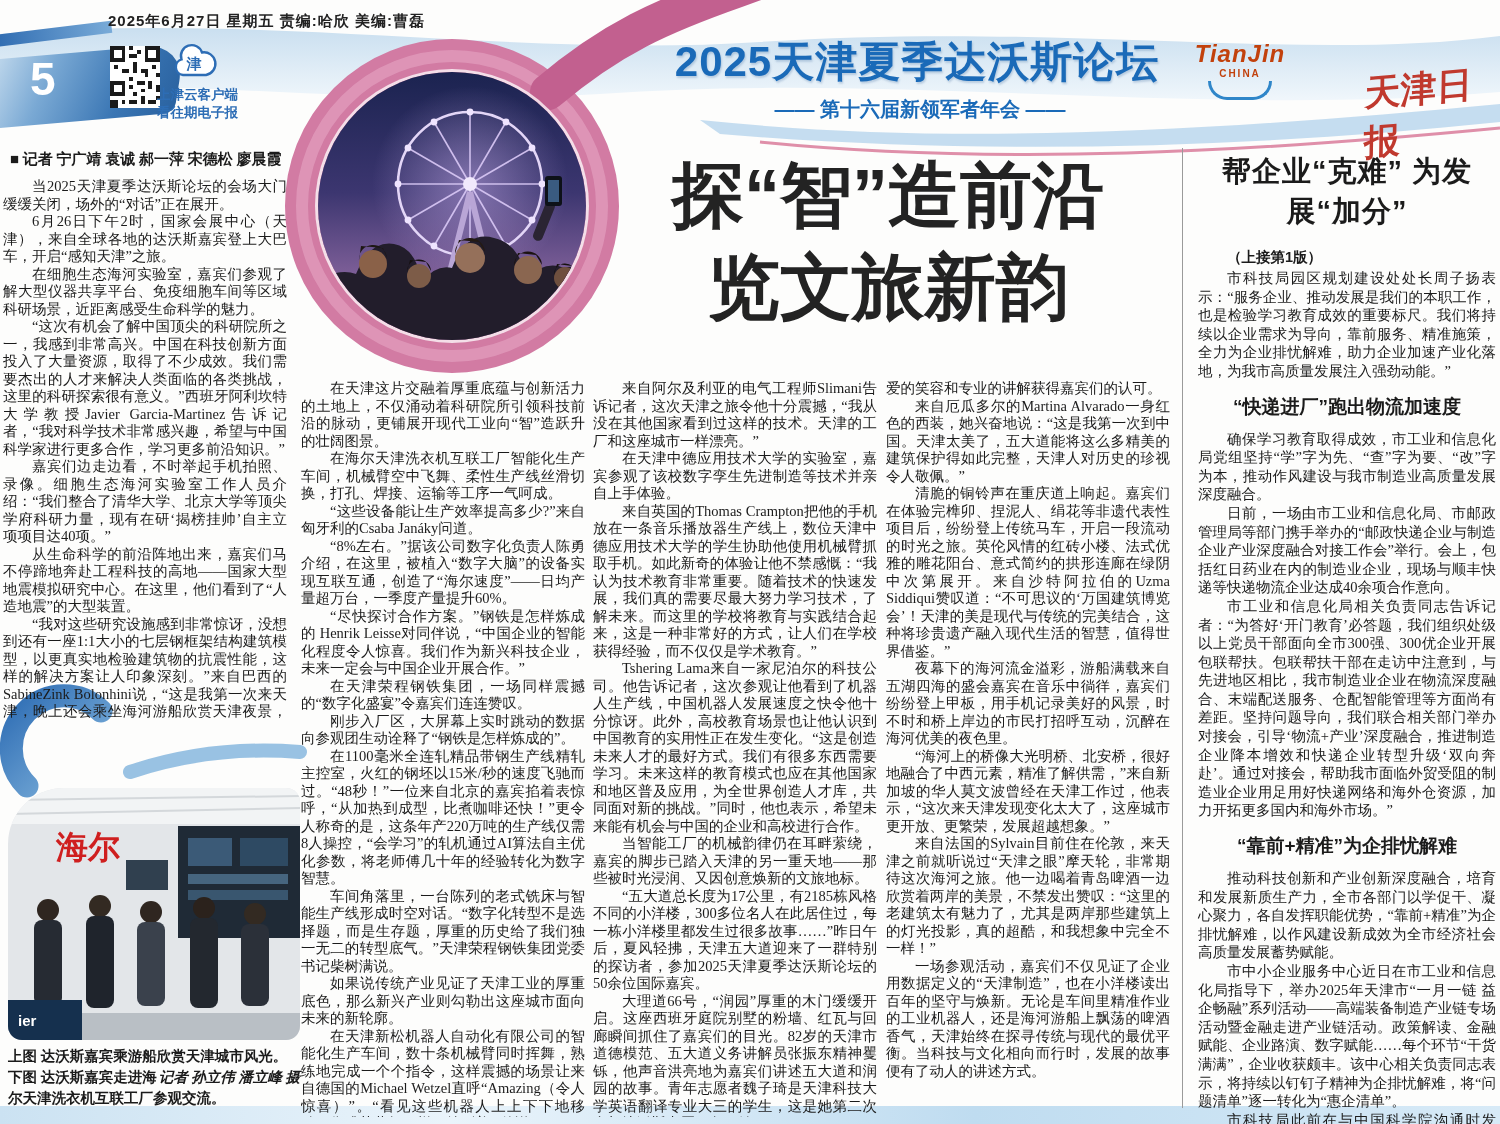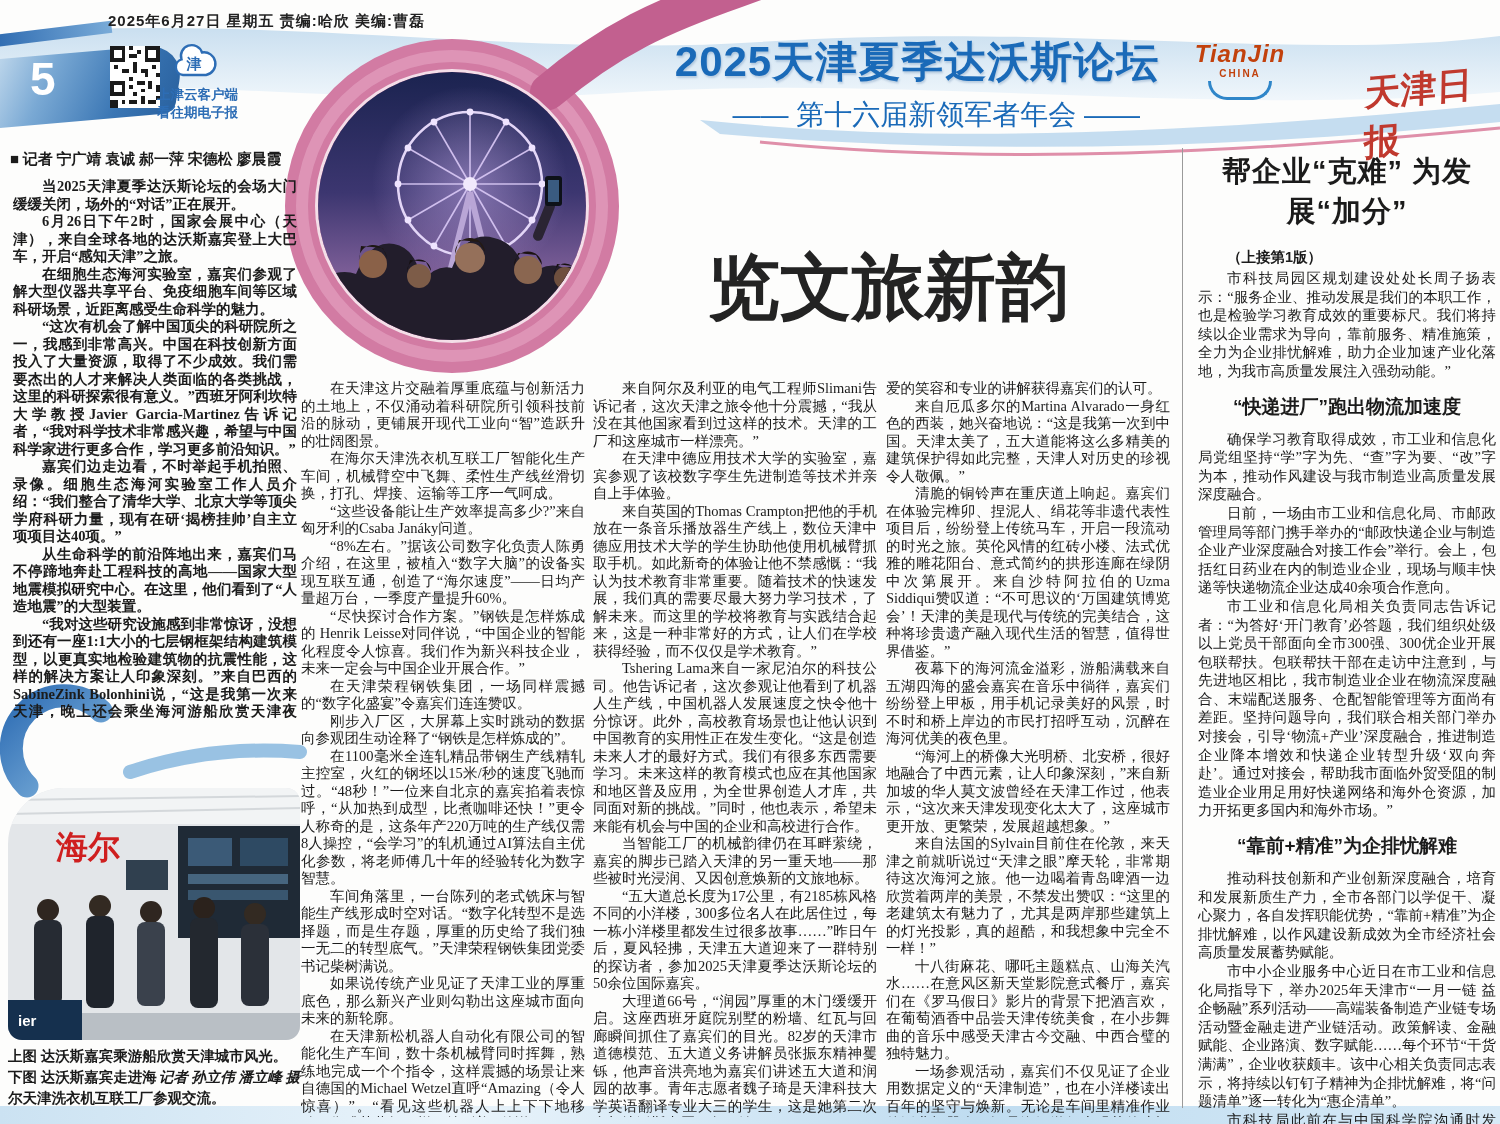--- a/index.html
+++ b/index.html
@@ -18,22 +18,22 @@
                background:linear-gradient(105deg,#d3e5f3 0%,#7aa9d4 35%,#3a76b4 72%,#2a62a0 100%);
                transform:skewX(-14deg) rotate(-5deg);border-radius:6px 38px 10px 30px;z-index:1;}
   .page-num{position:absolute;left:30px;top:52px;font-size:46px;font-weight:bold;color:#fff;z-index:4;}
   .qr{position:absolute;left:110px;top:46px;width:50px;height:62px;z-index:4;}
   .cloud{position:absolute;left:172px;top:42px;width:46px;height:40px;z-index:4;}
   .cloud-cap{position:absolute;left:157px;top:86px;width:96px;font-size:13.5px;font-weight:bold;
              color:#2d6db5;line-height:18px;z-index:4;}
   .banner-title{position:absolute;left:652px;top:34px;width:530px;text-align:center;font-size:42px;
                 font-weight:bold;color:#1a6ab8;letter-spacing:1px;z-index:4;
                 text-shadow:1px 2px 2px rgba(30,80,140,.22);}
-  .banner-sub{position:absolute;left:700px;top:96px;width:440px;text-align:right;font-size:28px;
-              font-weight:normal;color:#1a6ab8;z-index:4;}
+  .banner-sub{position:absolute;left:700px;top:96px;width:440px;text-align:center;font-size:20px;
+              font-weight:bold;color:#1a6ab8;z-index:4;}
   .tj-logo{position:absolute;left:1188px;top:40px;width:104px;text-align:center;z-index:4;color:#c2410c;}
   .tj-logo .t1{font-size:24px;font-weight:bold;font-style:italic;display:block;letter-spacing:1px;}
   .tj-logo .t2{font-size:10px;font-weight:bold;letter-spacing:2px;display:block;margin-top:0;}
   .tj-arc{width:58px;height:16px;border:3px solid #2f86c9;border-top:none;
           border-radius:0 0 30px 30px;margin:2px auto 0;}
   .masthead{position:absolute;left:1364px;top:64px;font-size:36px;font-weight:bold;color:#c0392e;
             transform:rotate(-5deg) skewX(-6deg);z-index:4;}
 
   
   .hl{position:absolute;left:598px;width:580px;text-align:center;font-weight:bold;color:#232323;z-index:4;
@@ -42,21 +42,21 @@
   .hl2{top:240px;font-size:72px;}
   .deck{position:absolute;left:586px;top:334px;width:600px;text-align:center;font-size:26px;
         font-weight:bold;color:#222;z-index:4;font-family:"Liberation Sans","DejaVu Sans",sans-serif;}
 
   
   .byline{position:absolute;left:10px;top:150px;width:288px;font-size:15px;font-weight:bold;z-index:4;}
   .col{position:absolute;width:284px;font-size:14.5px;line-height:17.5px;text-align:justify;
        z-index:4;overflow:hidden;}
   .col p,.side-body p{margin:0;text-indent:2em;}
   .col p.cont,.side-body p.cont{text-indent:0;}
-  #col1{left:13px;top:178px;height:540px;font-weight:bold;}
+  #col1{left:3px;top:178px;height:540px;}
   #col2{left:301px;top:380px;height:737px;}
   #col3{left:593px;top:380px;height:737px;}
   #col4{left:886px;top:380px;height:737px;}
 
   
   .photo-circle{position:absolute;left:318px;top:72px;width:268px;height:268px;border-radius:50%;
                 overflow:hidden;z-index:2;box-shadow:0 0 0 3px rgba(255,255,255,.75);}
   .photo-haier{position:absolute;left:8px;top:788px;width:292px;height:252px;
                border-radius:56px 14px 14px 14px;overflow:hidden;z-index:2;}
   .caption{position:absolute;left:8px;top:1046px;width:292px;font-size:14.5px;line-height:21px;
@@ -232,20 +232,21 @@
         <circle cx="152" cy="186" r="15" fill="#95705a"></circle>
           <path d="M137,182 a15,15 0 0 1 30,-2 l-6,-10 -20,-2 Z" fill="#241a14"></path>
         <circle cx="210" cy="198" r="14" fill="#8a6650"></circle>
           <path d="M196,194 a14,14 0 0 1 28,-1 l-6,-10 -18,-2 Z" fill="#1c1310"></path>
         <circle cx="247" cy="206" r="11" fill="#6e4f3e"></circle>
           <path d="M236,203 a11,11 0 0 1 22,-1 l-4,-8 -15,-2 Z" fill="#15100e"></path>
       </g>
     </svg>
   </div>
 
+  <h1 class="hl hl1" style="margin:0">探“智”造前沿</h1>
   <h1 class="hl hl2" style="margin:0">览文旅新韵</h1>
 
   <div class="byline">■ 记者 宁广靖 袁诚 郝一萍 宋德松 廖晨霞</div>
   <div class="col" id="col1">
       <p class="para">当2025天津夏季达沃斯论坛的会场大门缓缓关闭，场外的“对话”正在展开。</p>
       <p class="para">6月26日下午2时，国家会展中心（天津），来自全球各地的达沃斯嘉宾登上大巴车，开启“感知天津”之旅。</p>
       <p class="para">在细胞生态海河实验室，嘉宾们参观了解大型仪器共享平台、免疫细胞车间等区域科研场景，近距离感受生命科学的魅力。</p>
       <p class="para">“这次有机会了解中国顶尖的科研院所之一，我感到非常高兴。中国在科技创新方面投入了大量资源，取得了不少成效。我们需要杰出的人才来解决人类面临的各类挑战，这里的科研探索很有意义。”西班牙阿利坎特大学教授Javier Garcia-Martinez告诉记者，“我对科学技术非常感兴趣，希望与中国科学家进行更多合作，学习更多前沿知识。”</p>
       <p class="para">嘉宾们边走边看，不时举起手机拍照、录像。细胞生态海河实验室工作人员介绍：“我们整合了清华大学、北京大学等顶尖学府科研力量，现有在研‘揭榜挂帅’自主立项项目达40项。”</p>
       <p class="para">从生命科学的前沿阵地出来，嘉宾们马不停蹄地奔赴工程科技的高地——国家大型地震模拟研究中心。在这里，他们看到了“人造地震”的大型装置。</p>
@@ -271,23 +272,22 @@
       <p class="para">Tshering Lama来自一家尼泊尔的科技公司。他告诉记者，这次参观让他看到了机器人生产线，中国机器人发展速度之快令他十分惊讶。此外，高校教育场景也让他认识到中国教育的实用性正在发生变化。“这是创造未来人才的最好方式。我们有很多东西需要学习。未来这样的教育模式也应在其他国家和地区普及应用，为全世界创造人才库，共同面对新的挑战。”同时，他也表示，希望未来能有机会与中国的企业和高校进行合作。</p>
       <p class="para">当智能工厂的机械韵律仍在耳畔萦绕，嘉宾的脚步已踏入天津的另一重天地——那些被时光浸润、又因创意焕新的文旅地标。</p>
       <p class="para">“五大道总长度为17公里，有2185栋风格不同的小洋楼，300多位名人在此居住过，每一栋小洋楼里都发生过很多故事……”昨日午后，夏风轻拂，天津五大道迎来了一群特别的探访者，参加2025天津夏季达沃斯论坛的50余位国际嘉宾。</p>
       <p class="para">大理道66号，“润园”厚重的木门缓缓开启。这座西班牙庭院别墅的粉墙、红瓦与回廊瞬间抓住了嘉宾们的目光。82岁的天津市道德模范、五大道义务讲解员张振东精神矍铄，他声音洪亮地为嘉宾们讲述五大道和润园的故事。青年志愿者魏子琦是天津科技大学英语翻译专业大三的学生，这是她第二次参加达沃斯志愿服务。她可</p>
     </div>
   <div class="col" id="col4">
       <p class="para cont">爱的笑容和专业的讲解获得嘉宾们的认可。</p>
       <p class="para">来自厄瓜多尔的Martina Alvarado一身红色的西装，她兴奋地说：“这是我第一次到中国。天津太美了，五大道能将这么多精美的建筑保护得如此完整，天津人对历史的珍视令人敬佩。”</p>
       <p class="para">清脆的铜铃声在重庆道上响起。嘉宾们在体验完榫卯、捏泥人、绢花等非遗代表性项目后，纷纷登上传统马车，开启一段流动的时光之旅。英伦风情的红砖小楼、法式优雅的雕花阳台、意式简约的拱形连廊在绿阴中次第展开。来自沙特阿拉伯的Uzma Siddiqui赞叹道：“不可思议的‘万国建筑博览会’！天津的美是现代与传统的完美结合，这种将珍贵遗产融入现代生活的智慧，值得世界借鉴。”</p>
       <p class="para">夜幕下的海河流金溢彩，游船满载来自五湖四海的盛会嘉宾在音乐中徜徉，嘉宾们纷纷登上甲板，用手机记录美好的风景，时不时和桥上岸边的市民打招呼互动，沉醉在海河优美的夜色里。</p>
-      <p class="para">“海河上的桥像大光明桥、北安桥，很好地融合了中西元素，让人印象深刻，”来自新加坡的华人莫文波曾经在天津工作过，他表示，“这次来天津发现变化太大了，这座城市更开放、更繁荣，发展超越想象。”</p>
+      <p class="para">“海河上的桥像大光明桥、北安桥，很好地融合了中西元素，精准了解供需，”来自新加坡的华人莫文波曾经在天津工作过，他表示，“这次来天津发现变化太大了，这座城市更开放、更繁荣，发展超越想象。”</p>
       <p class="para">来自法国的Sylvain目前住在伦敦，来天津之前就听说过“天津之眼”摩天轮，非常期待这次海河之旅。他一边喝着青岛啤酒一边欣赏着两岸的美景，不禁发出赞叹：“这里的老建筑太有魅力了，尤其是两岸那些建筑上的灯光投影，真的超酷，和我想象中完全不一样！”</p>
-      <p class="para">十八街麻花、哪吒主题糕点、山海关汽水……在意风区新天堂影院意式餐厅，嘉宾们在《罗马假日》影片的背景下把酒言欢，在葡萄酒香中品尝天津传统美食，在小步舞曲的音乐中感受天津古今交融、中西合璧的独特魅力。</p>
       <p class="para">一场参观活动，嘉宾们不仅见证了企业用数据定义的“天津制造”，也在小洋楼读出百年的坚守与焕新。无论是车间里精准作业的工业机器人，还是海河游船上飘荡的啤酒香气，天津始终在探寻传统与现代的最优平衡。当科技与文化相向而行时，发展的故事便有了动人的讲述方式。</p>
     </div>
 
   <div class="photo-haier">
     <svg width="292" height="252" viewBox="0 0 292 252">
       <rect width="292" height="252" fill="#e3e6e9"></rect>
       <rect width="292" height="36" fill="#f2f4f5"></rect>
       <g stroke="#d4d8db" stroke-width="2">
           <line x1="0" y1="12" x2="292" y2="8"></line>
           <line x1="0" y1="26" x2="292" y2="20"></line>

